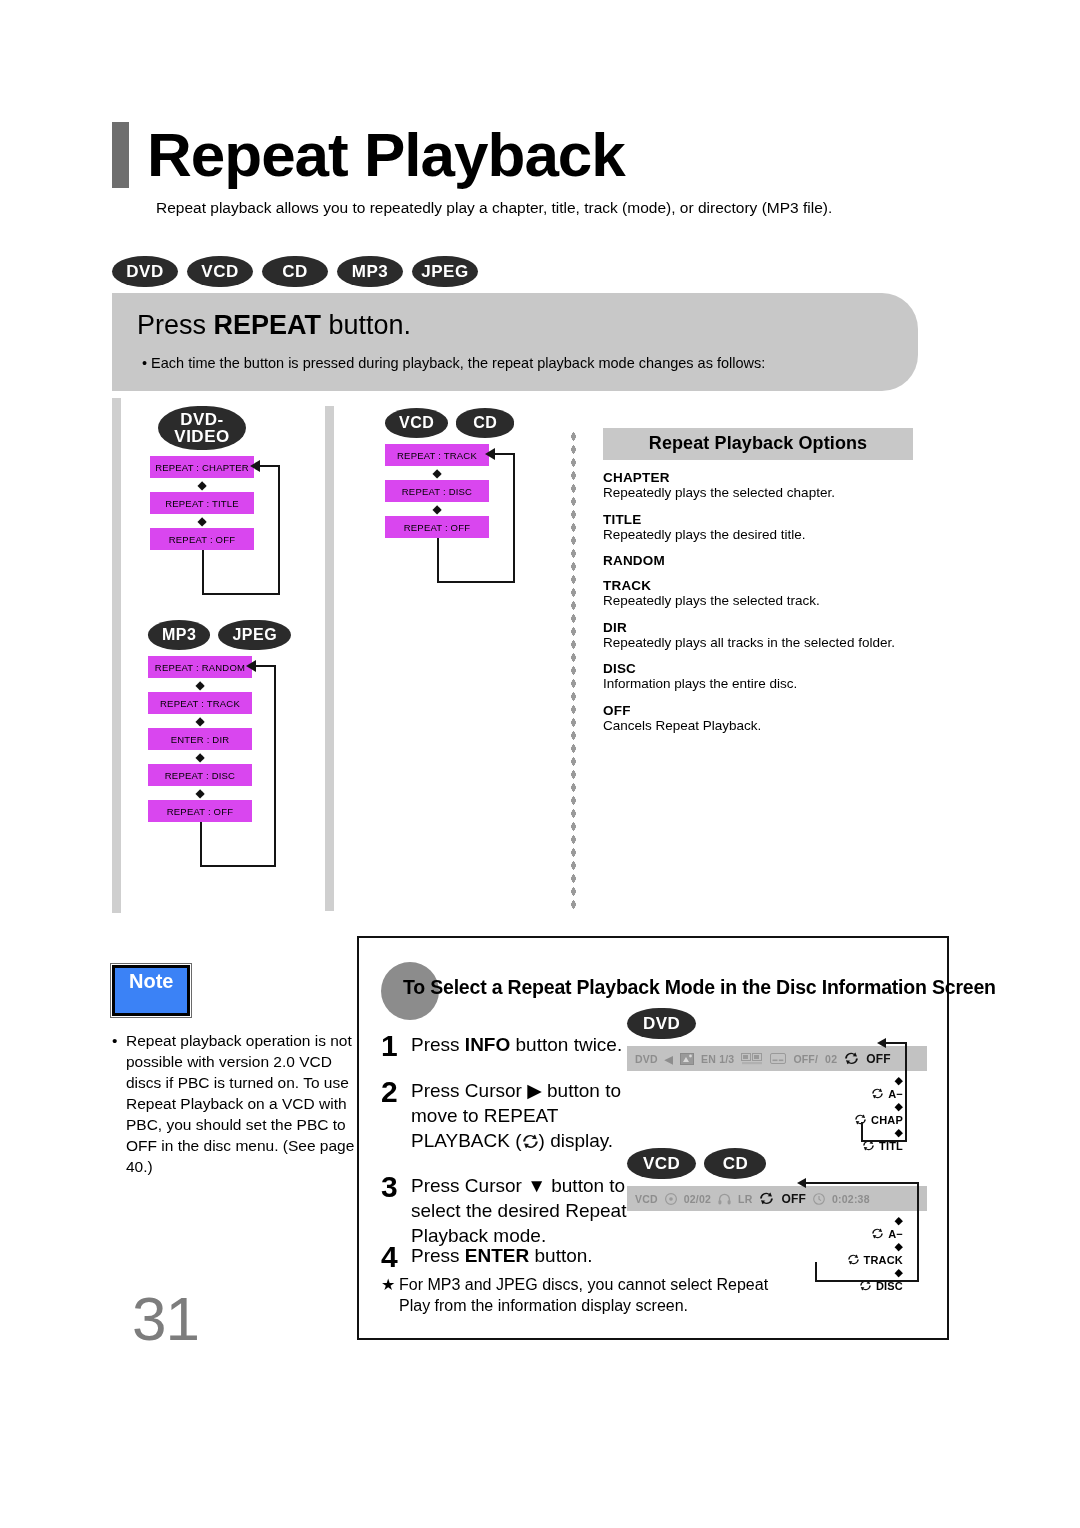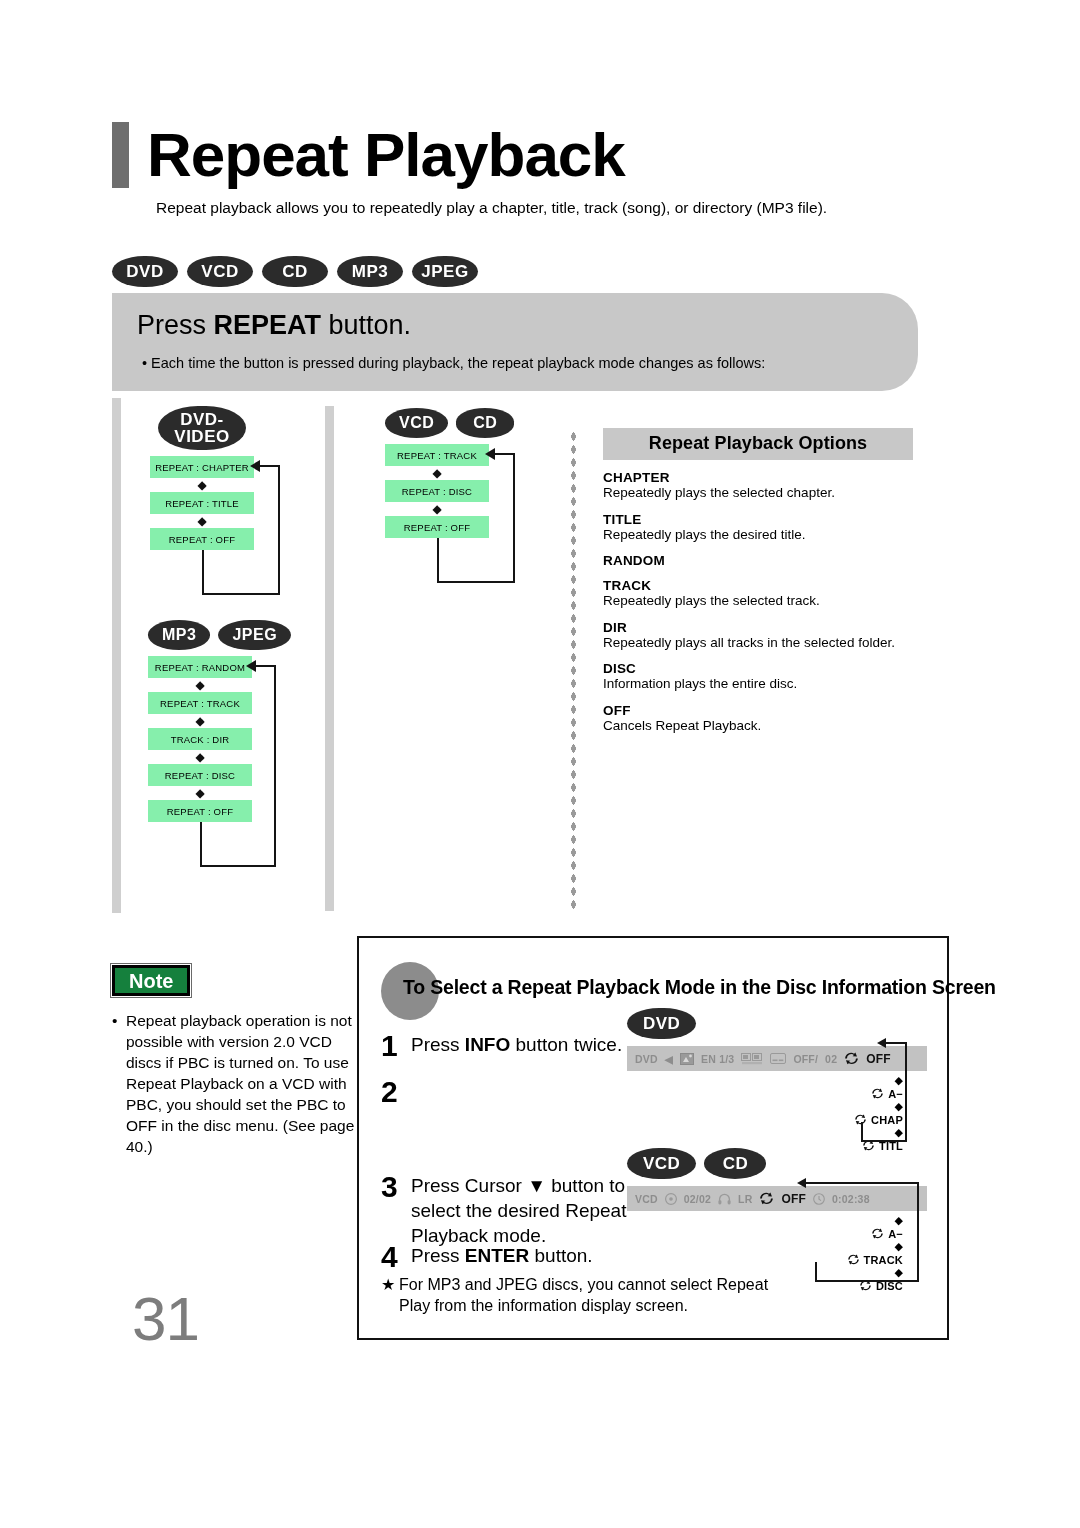--- a/index.html
+++ b/index.html
@@ -51,21 +51,21 @@
   #mid-left-rule { position:absolute; left:112px; top:0; width:9px; height:515px; background:#cfcfcf; }
   #mid-col-rule  { position:absolute; left:325px; top:8px; width:9px; height:505px; background:#cfcfcf; }
 
   .flowcol { position:absolute; }
   .flow-pills { display:flex; gap:8px; justify-content:flex-start; margin-bottom:6px; }
   .flow-pills .pill { height:30px; font-size:16px; border-radius:32px/15px; padding:0 14px; min-width:58px; }
   .pill.tall { height:44px; border-radius:40px/22px; line-height:17px; text-align:right; flex-direction:column; font-size:17px; padding:0 16px; }
   .pill.tall span { display:block; }
 
   .flowbox {
-    width:100px; height:22px; background:#86efac;
+    width:100px; height:22px; background:#d946ef;
     display:flex; align-items:center; justify-content:center;
     font-size:9.5px; letter-spacing:0.2px; white-space:nowrap;
   }
   .flow-wide { width:104px; }
   .diamond { text-align:center; font-size:12px; line-height:14px; height:14px; color:#111; }
   .flowchain { position:relative; }
   .arrowhead {
     position:absolute; width:0; height:0;
     border-top:6px solid transparent; border-bottom:6px solid transparent;
     border-right:10px solid #141414;
@@ -87,22 +87,22 @@
     background:#c8c8c8; text-align:center; font-weight:bold; font-size:18px;
     padding:5px 0 6px; letter-spacing:0.1px;
   }
   .opt { margin-top:10px; }
   .opt-name { font-weight:bold; font-size:13.5px; letter-spacing:0.2px; }
   .opt-desc { font-size:13.5px; line-height:16.5px; }
 
   
   #note-wrap { position:absolute; left:112px; top:965px; width:250px; }
   #note-badge {
-    display:inline-block; background:#15803d; color:#fff; font-weight:bold;
-    font-size:20px; padding:2px 14px 0; border:3px solid #000;
+    display:inline-block; background:#3b82f6; color:#fff; font-weight:bold;
+    font-size:20px; padding:2px 14px 20px; border:3px solid #000;
     outline:1px solid #6a6a6a; outline-offset:1px;
   }
   #note-text { margin-top:14px; font-size:15.5px; line-height:21px; display:flex; }
   #note-text .bul { width:14px; flex:0 0 14px; }
 
   
   #pageno {
     position:absolute; left:132px; top:1283px;
     font-size:62px; color:#7d7d7d; letter-spacing:-1px;
   }
@@ -159,21 +159,21 @@
   .inline-rep { vertical-align:-2px; }
 </style>
 </head>
 <body>
 
 <div id="header">
   <div id="title-row">
     <div id="title-bar"></div>
     <div id="page-title">Repeat Playback</div>
   </div>
-  <div id="subtitle">Repeat playback allows you to repeatedly play a chapter, title, track (song), or directory (MP3 file).</div>
+  <div id="subtitle">Repeat playback allows you to repeatedly play a chapter, title, track (mode), or directory (MP3 file).</div>
   <div class="pill-row" id="top-pills">
     <div class="pill">DVD</div>
     <div class="pill">VCD</div>
     <div class="pill">CD</div>
     <div class="pill">MP3</div>
     <div class="pill">JPEG</div>
   </div>
 </div>
 
 <div id="banner">
@@ -210,21 +210,21 @@
   <div class="flowcol" style="left:148px; top:222px;">
     <div class="flow-pills">
       <div class="pill">MP3</div>
       <div class="pill">JPEG</div>
     </div>
     <div class="flowchain" style="width:104px;">
       <div class="flowbox flow-wide">REPEAT : RANDOM</div>
       <div class="diamond">◆</div>
       <div class="flowbox flow-wide">REPEAT : TRACK</div>
       <div class="diamond">◆</div>
-      <div class="flowbox flow-wide">TRACK : DIR</div>
+      <div class="flowbox flow-wide">ENTER : DIR</div>
       <div class="diamond">◆</div>
       <div class="flowbox flow-wide">REPEAT : DISC</div>
       <div class="diamond">◆</div>
       <div class="flowbox flow-wide">REPEAT : OFF</div>
       <div class="loop-line-v" style="left:52px; top:166px; height:45px;"></div>
       <div class="loop-line-bot" style="left:52px; top:209px; width:76px;"></div>
       <div class="loop-line-v" style="left:126px; top:9px; height:202px;"></div>
       <div class="loop-line-top" style="left:106px; top:9px; width:22px;"></div>
       <div class="arrowhead" style="left:98px; top:4px;"></div>
     </div>
@@ -298,20 +298,24 @@
   <div id="bb-circle"></div>
   <div id="bb-heading">To Select a Repeat Playback Mode in the Disc Information Screen</div>
 
   <div class="step" style="left:22px; top:94px; width:290px;">
     <div class="step-num">1</div>
     <div class="step-txt"><span>Press </span><b>INFO</b><span> button twice.</span></div>
   </div>
 
   <div class="step" style="left:22px; top:140px; width:270px;">
     <div class="step-num">2</div>
+    <div class="step-txt"><span>Press Cursor ▶ button to move to REPEAT PLAYBACK (</span><span class="inline-rep"><svg width="17" height="15" viewBox="0 0 17 15" aria-hidden="true">
+            <path d="M3.2 7.4a5 5 0 0 1 8.1-3.9l-1.6 1.3 5.1.5L13 .6l-1.5 1.3A7 7 0 0 0 1.1 7.4z" fill="#111"></path>
+            <path d="M13.7 7.4a5 5 0 0 1-8.1 3.9l1.6-1.3-5.1-.5 1.8 4.7L5.4 13a7 7 0 0 0 10.4-5.6z" fill="#111"></path>
+          </svg></span><span>) display.</span></div>
   </div>
 
   <div class="step" style="left:22px; top:235px; width:260px;">
     <div class="step-num">3</div>
     <div class="step-txt">Press Cursor ▼ button to select the desired Repeat Playback mode.</div>
   </div>
 
   <div class="step" style="left:22px; top:305px; width:290px;">
     <div class="step-num">4</div>
     <div class="step-txt"><span>Press </span><b>ENTER</b><span> button.</span></div>

